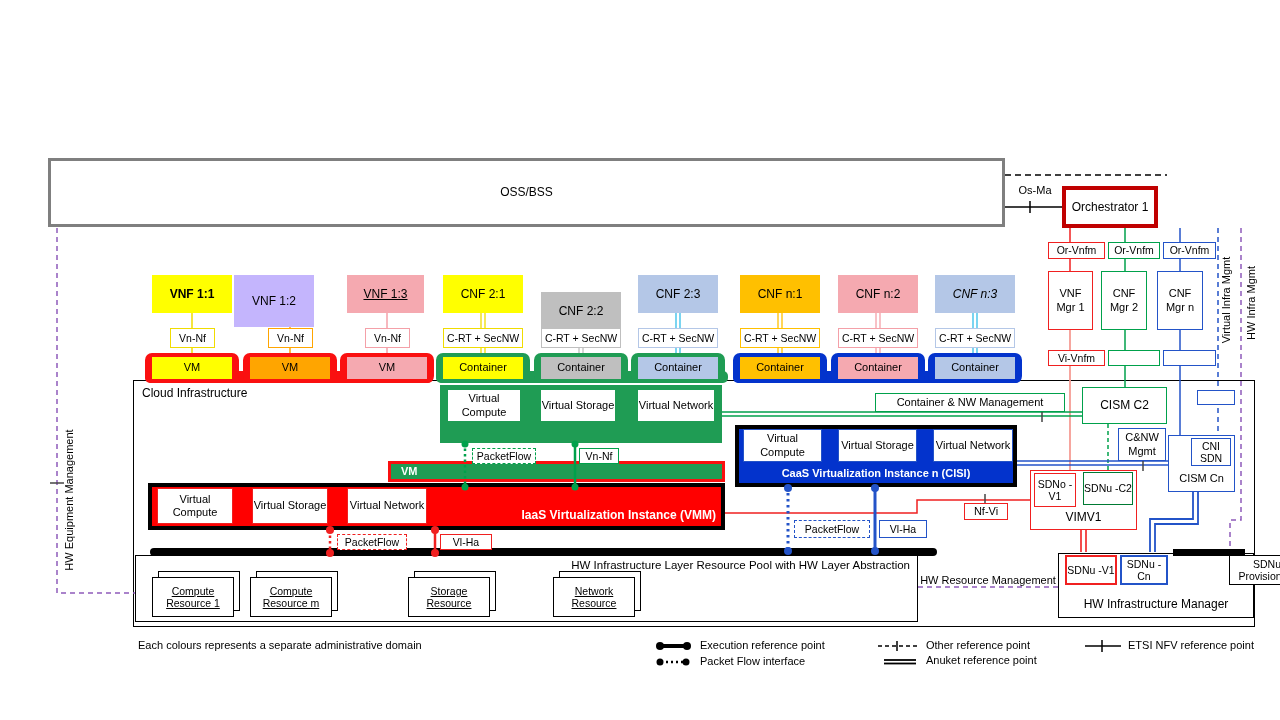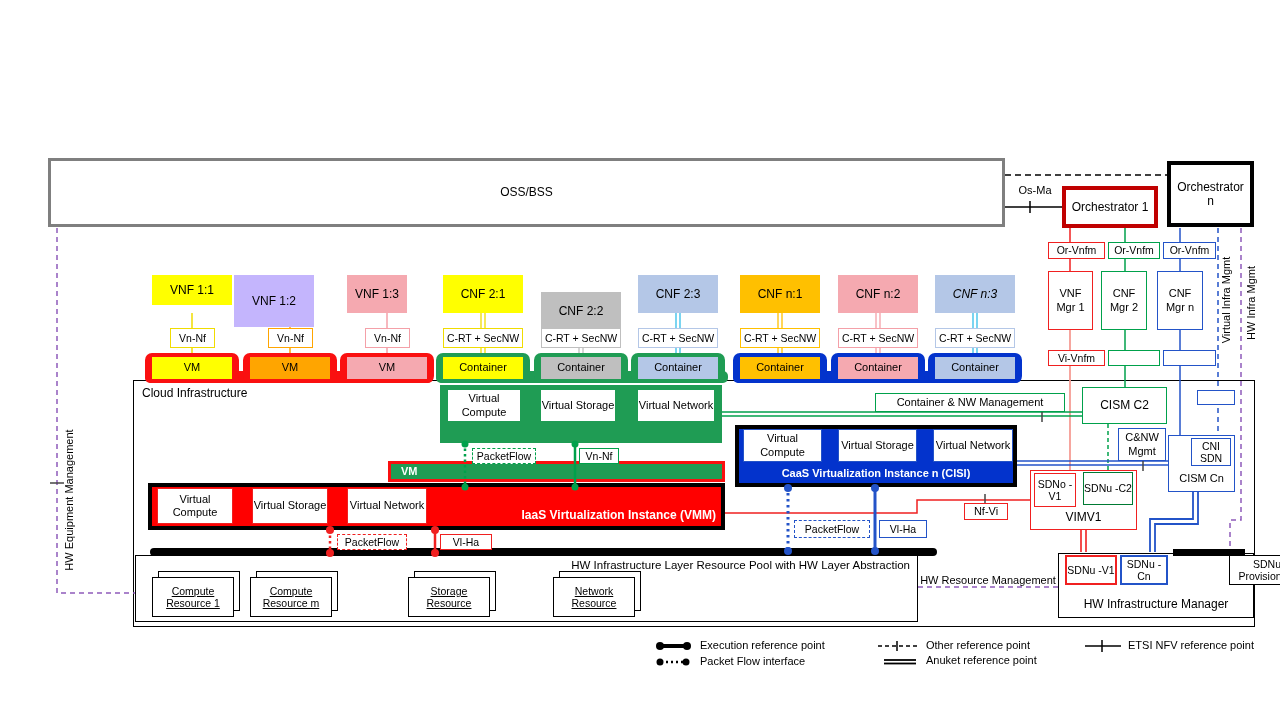--- a/index.html
+++ b/index.html
@@ -112,41 +112,40 @@
   <div class="a z2" style="left:733px;top:353px;width:94px;height:30px;background:#0333CC;border-radius:7px;"></div>
   <div class="a z2" style="left:831px;top:353px;width:94px;height:30px;background:#0333CC;border-radius:7px;"></div>
   <div class="a z2" style="left:928px;top:353px;width:94px;height:30px;background:#0333CC;border-radius:7px;"></div>
 
   <div class="a z2" style="left:150px;top:548px;width:787px;height:8px;background:#000;border-radius:4px;"></div>
 
   <div class="a z3 flex f12" style="left:48px;top:158px;width:957px;height:69px;border:3px solid #7F7F7F;background:#fff;">OSS/BSS</div>
   <div class="a z3 f11" style="left:1012px;top:184px;width:46px;text-align:center;background:#fff;">Os-Ma</div>
 
   <div class="a z3 flex f12" style="left:1062px;top:186px;width:96px;height:42px;border:4px solid #C00000;background:#fff;">Orchestrator 1</div>
-  <div class="a z3 flex f12" style="left:1167px;top:161px;width:87px;height:66px;border:4px solid #000;background:#fff;padding:0 8px;">Orchestrator n</div>
 
   <div class="a z3 flex f10" style="left:1048px;top:242px;width:57px;height:17px;border:1.5px solid #F02020;background:#fff;">Or-Vnfm</div>
   <div class="a z3 flex f10" style="left:1108px;top:242px;width:52px;height:17px;border:1.5px solid #00A14B;background:#fff;">Or-Vnfm</div>
   <div class="a z3 flex f10" style="left:1163px;top:242px;width:53px;height:17px;border:1.5px solid #2353C8;background:#fff;">Or-Vnfm</div>
 
   <div class="a z3 flex f11" style="left:1048px;top:271px;width:45px;height:59px;border:1.5px solid #F02020;background:#fff;">VNF Mgr 1</div>
   <div class="a z3 flex f11" style="left:1101px;top:271px;width:46px;height:59px;border:1.5px solid #00A14B;background:#fff;">CNF Mgr 2</div>
   <div class="a z3 flex f11" style="left:1157px;top:271px;width:46px;height:59px;border:1.5px solid #2353C8;background:#fff;">CNF Mgr n</div>
 
   <div class="a z3 flex f10" style="left:1048px;top:350px;width:57px;height:16px;border:1.5px solid #F02020;background:#fff;">Vi-Vnfm</div>
   <div class="a z3" style="left:1108px;top:350px;width:52px;height:16px;border:1.5px solid #00A14B;background:#fff;"></div>
   <div class="a z3" style="left:1163px;top:350px;width:53px;height:16px;border:1.5px solid #2353C8;background:#fff;"></div>
 
   <div class="a z3 vtext f11" style="left:1162px;top:293px;width:130px;height:14px;">Virtual Infra Mgmt</div>
   <div class="a z3 vtext f11" style="left:1197px;top:296px;width:110px;height:14px;">HW Infra Mgmt</div>
   <div class="a z3 vtext f11" style="left:-15px;top:493px;width:170px;height:14px;">HW Equipment Management</div>
 
-  <div class="a z3 flex f12" style="left:152px;top:275px;width:80px;height:30px;background:#FFFF00;">VNF 1:1</div>
+  <div class="a z3 flex f12" style="left:152px;top:275px;width:80px;height:38px;background:#FFFF00;font-weight:bold;">VNF 1:1</div>
   <div class="a z3 flex f12" style="left:234px;top:275px;width:80px;height:52px;background:#c4b5fd;">VNF 1:2</div>
-  <div class="a z3 flex f12" style="left:347px;top:275px;width:60px;height:38px;background:#F5A9B0;">VNF 1:3</div>
+  <div class="a z3 flex f12" style="left:347px;top:275px;width:77px;height:38px;background:#F5A9B0;text-decoration:underline;">VNF 1:3</div>
   <div class="a z3 flex f12" style="left:443px;top:275px;width:80px;height:38px;background:#FFFF00;">CNF 2:1</div>
   <div class="a z3 flex f12" style="left:541px;top:292px;width:80px;height:38px;background:#BFBFBF;">CNF 2:2</div>
   <div class="a z3 flex f12" style="left:638px;top:275px;width:80px;height:38px;background:#B4C7E7;">CNF 2:3</div>
   <div class="a z3 flex f12" style="left:740px;top:275px;width:80px;height:38px;background:#FFC000;">CNF n:1</div>
   <div class="a z3 flex f12" style="left:838px;top:275px;width:80px;height:38px;background:#F5A9B0;">CNF n:2</div>
   <div class="a z3 flex f12" style="left:935px;top:275px;width:80px;height:38px;background:#B4C7E7;font-style:italic;">CNF n:3</div>
 
   <div class="a z3 flex f10" style="left:170px;top:328px;width:45px;height:20px;border:1.3px solid #F0DC00;background:#fff;">Vn-Nf</div>
   <div class="a z3 flex f10" style="left:268px;top:328px;width:45px;height:20px;border:1.3px solid #FFA500;background:#fff;">Vn-Nf</div>
   <div class="a z3 flex f10" style="left:365px;top:328px;width:45px;height:20px;border:1.3px solid #F4A0A8;background:#fff;">Vn-Nf</div>
@@ -287,19 +286,20 @@
     </g>
   </svg>
 
   <div class="a z5 flex f10" style="left:472px;top:448px;width:64px;height:16px;border:1.3px dashed #00A14B;background:#fff;">PacketFlow</div>
   <div class="a z5 flex f10" style="left:579px;top:448px;width:40px;height:16px;border:1.3px solid #00A14B;background:#fff;">Vn-Nf</div>
   <div class="a z5 flex f10" style="left:337px;top:534px;width:70px;height:16px;border:1.3px dashed #F02020;background:#fff;">PacketFlow</div>
   <div class="a z5 flex f10" style="left:440px;top:534px;width:52px;height:16px;border:1.3px solid #F02020;background:#fff;">Vl-Ha</div>
   <div class="a z5 flex f10" style="left:794px;top:520px;width:76px;height:18px;border:1.3px dashed #2353C8;background:#fff;">PacketFlow</div>
   <div class="a z5 flex f10" style="left:879px;top:520px;width:48px;height:18px;border:1.3px solid #2353C8;background:#fff;">Vl-Ha</div>
 
+  <div class="a z3 f11" style="left:138px;top:639px;width:340px;">Each colours represents a separate administrative domain</div>
   <div class="a z3 f11" style="left:700px;top:639px;width:160px;">Execution reference point</div>
   <div class="a z3 f11" style="left:700px;top:655px;width:160px;">Packet Flow interface</div>
   <div class="a z3 f11" style="left:926px;top:639px;width:140px;">Other reference point</div>
   <div class="a z3 f11" style="left:926px;top:654px;width:150px;">Anuket reference point</div>
   <div class="a z3 f11" style="left:1128px;top:639px;width:150px;">ETSI NFV reference point</div>
 
 </div>
 
 </body></html>

